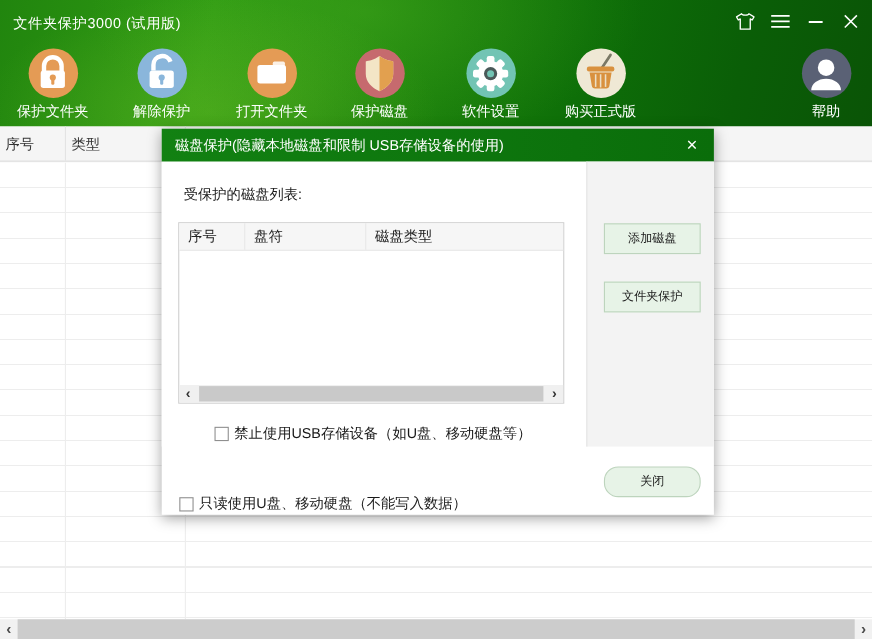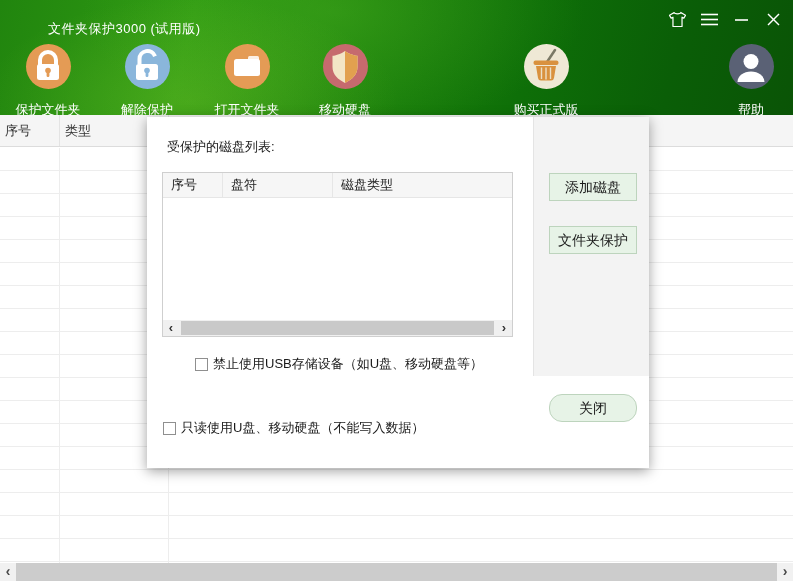--- a/index.html
+++ b/index.html
@@ -10,30 +10,30 @@
 
   
   .header {
     position:absolute; top:0; left:0; width:793px; height:115px;
     background:
       radial-gradient(ellipse 320px 160px at 24% 88%, rgba(140,210,50,.28), transparent 65%),
       radial-gradient(ellipse 420px 200px at 42% 10%, rgba(90,190,40,.30), transparent 60%),
       linear-gradient(103deg, #21850e 0%, #2f9a13 24%, #1d830c 46%, #0e6f08 66%, #0a5e07 84%, #0a5406 100%);
   }
   .titlebar { position:absolute; top:0; left:0; right:0; height:38px; }
-  .win-title { position:absolute; left:12px; top:20px; color:#fff; font-size:13px; letter-spacing:.5px;margin-left:36px; }
+  .win-title { position:absolute; left:12px; top:12px; color:#fff; font-size:13px; letter-spacing:.5px; }
   .win-controls { position:absolute; right:10px; top:10px; display:flex; align-items:center; gap:13px; }
   .wc { width:19px; height:19px; display:flex; align-items:center; justify-content:center; color:#fff; cursor:default; }
   .wc svg { display:block; }
   .wc-close { font-size:17px; line-height:17px; font-weight:400; }
 
   .toolbar { position:absolute; top:44px; left:0; right:0; height:70px; }
   .tool { position:absolute; width:92px; text-align:center; }
   .tool-circle { width:45px; height:45px; border-radius:50%; margin:0 auto; display:flex; align-items:center; justify-content:center; }
-  .tool-label { margin-top:12px; color:#fff; font-size:13px; white-space:nowrap; }
+  .tool-label { margin-top:3px; color:#fff; font-size:13px; white-space:nowrap; }
   .bg-orange { background:#E49B55; }
   .bg-blue   { background:#8AB6DB; }
   .bg-red    { background:#C66A6E; }
   .bg-teal   { background:#72C4B4; }
   .bg-cream  { background:#EFE8D5; }
   .bg-slate  { background:#5A6175; }
   .t1 { left:2px; }   .t2 { left:101px; } .t3 { left:201px; } .t4 { left:299px; }
   .t5 { left:400px; } .t6 { left:500px;font-family:Liberation Mono, monospace; } .t7 { left:705px; }
 
   
@@ -73,21 +73,21 @@
     color:#333; font-size:13px; font-weight:bold; }
   .lb-al { left:0; } .lb-ar { right:0; }
   .lb-thumb { position:absolute; left:18px; right:18px; top:1px; bottom:1px; background:#c9c9c9; }
 
   .chk-row { position:absolute; left:16px; display:flex; align-items:center; gap:5px; }
   .chk1 { top:238px;padding-left:32px; } .chk2 { top:283px;margin-top:19px; }
   .chk-box { width:13px; height:13px; background:#fff; border:1px solid #8f8f8f; flex:0 0 auto; }
   .chk-label { color:#1a1a1a; white-space:nowrap; }
 
   .dlg-btn { position:absolute; left:402px; width:88px; height:28px;
-    background:#e7f3e7; border:1px solid #bdd4bd; font-family:inherit; font-size:14px; color:#1a1a1a;
+    background:#e7f3e7; border:1px solid #bdd4bd; font-family:inherit; font-size:11px; color:#1a1a1a;
     text-align:center; line-height:26px; cursor:default; }
   .btn-add { top:56px; } .btn-cancel { top:109px; } .btn-close { top:277px;border-radius:13px; }
 </style>
 </head>
 <body>
 
 <div class="window">
 
   <div class="header">
     <div class="titlebar">
@@ -164,23 +164,39 @@
           <svg width="44" height="44" viewBox="0 0 44 44">
             <defs>
                 <clipPath id="shr">
                   <rect x="22" y="0" width="22" height="44"></rect>
                 </clipPath>
               </defs>
             <path d="M22 6 C17 9.5 12.5 10.5 9.5 10.8 L9.5 22 C9.5 29.5 15 34.5 22 38 C29 34.5 34.5 29.5 34.5 22 L34.5 10.8 C31.5 10.5 27 9.5 22 6 Z" fill="#F3E5C6"></path>
             <path d="M22 6 C17 9.5 12.5 10.5 9.5 10.8 L9.5 22 C9.5 29.5 15 34.5 22 38 C29 34.5 34.5 29.5 34.5 22 L34.5 10.8 C31.5 10.5 27 9.5 22 6 Z" fill="#E2A04F" clip-path="url(#shr)"></path>
           </svg>
         </div>
-        <div class="tool-label">移动硬盘</div>
-      </div>
-
+        <div class="tool-label">保护磁盘</div>
+      </div>
+
+      <div class="tool t5">
+        <div class="tool-circle bg-teal">
+          <svg width="44" height="44" viewBox="0 0 44 44">
+            <g fill="#fff">
+              <rect x="18.5" y="6" width="7" height="32" rx="2"></rect>
+              <rect x="18.5" y="6" width="7" height="32" rx="2" transform="rotate(45 22 22)"></rect>
+              <rect x="18.5" y="6" width="7" height="32" rx="2" transform="rotate(90 22 22)"></rect>
+              <rect x="18.5" y="6" width="7" height="32" rx="2" transform="rotate(135 22 22)"></rect>
+              <circle cx="22" cy="22" r="11.5"></circle>
+            </g>
+            <circle cx="22" cy="22" r="6" fill="#4A5959"></circle>
+            <circle cx="22" cy="22" r="3.2" fill="#72C4B4"></circle>
+          </svg>
+        </div>
+        <div class="tool-label">软件设置</div>
+      </div>
 
       <div class="tool t6">
         <div class="tool-circle bg-cream">
           <svg width="44" height="44" viewBox="0 0 44 44">
             <line x1="31" y1="5" x2="23" y2="17" stroke="#7b7966" stroke-width="2.5" stroke-linecap="round"></line>
             <rect x="9.5" y="15.5" width="25" height="4.5" rx="2" fill="#D9913E"></rect>
             <path d="M12 21 L32 21 L30 33 a3 3 0 0 1 -3 2.5 h-10 a3 3 0 0 1 -3 -2.5 Z" fill="#D9913E"></path>
             <g stroke="#EFE8D5" stroke-width="1.4" opacity=".9">
               <line x1="17.5" y1="22.5" x2="17.5" y2="34"></line>
               <line x1="22" y1="22.5" x2="22" y2="34.5"></line>
@@ -214,20 +230,24 @@
     <div class="vline vl2"></div>
   </div>
 
   <div class="hscroll-main">
     <div class="hs-arrow hs-left">‹</div>
     <div class="hs-thumb"></div>
     <div class="hs-arrow hs-right">›</div>
   </div>
 
   <div class="dialog">
+    <div class="dlg-title">
+      <span>磁盘保护(隐藏本地磁盘和限制 USB存储设备的使用)</span>
+      <span class="dlg-close">×</span>
+    </div>
     <div class="dlg-body">
       <div class="dlg-panel"></div>
 
       <div class="dlg-label">受保护的磁盘列表:</div>
 
       <div class="listbox">
         <div class="lb-header">
           <div class="lb-cell c1">序号</div>
           <div class="lb-cell c2">盘符</div>
           <div class="lb-cell c3">磁盘类型</div>

